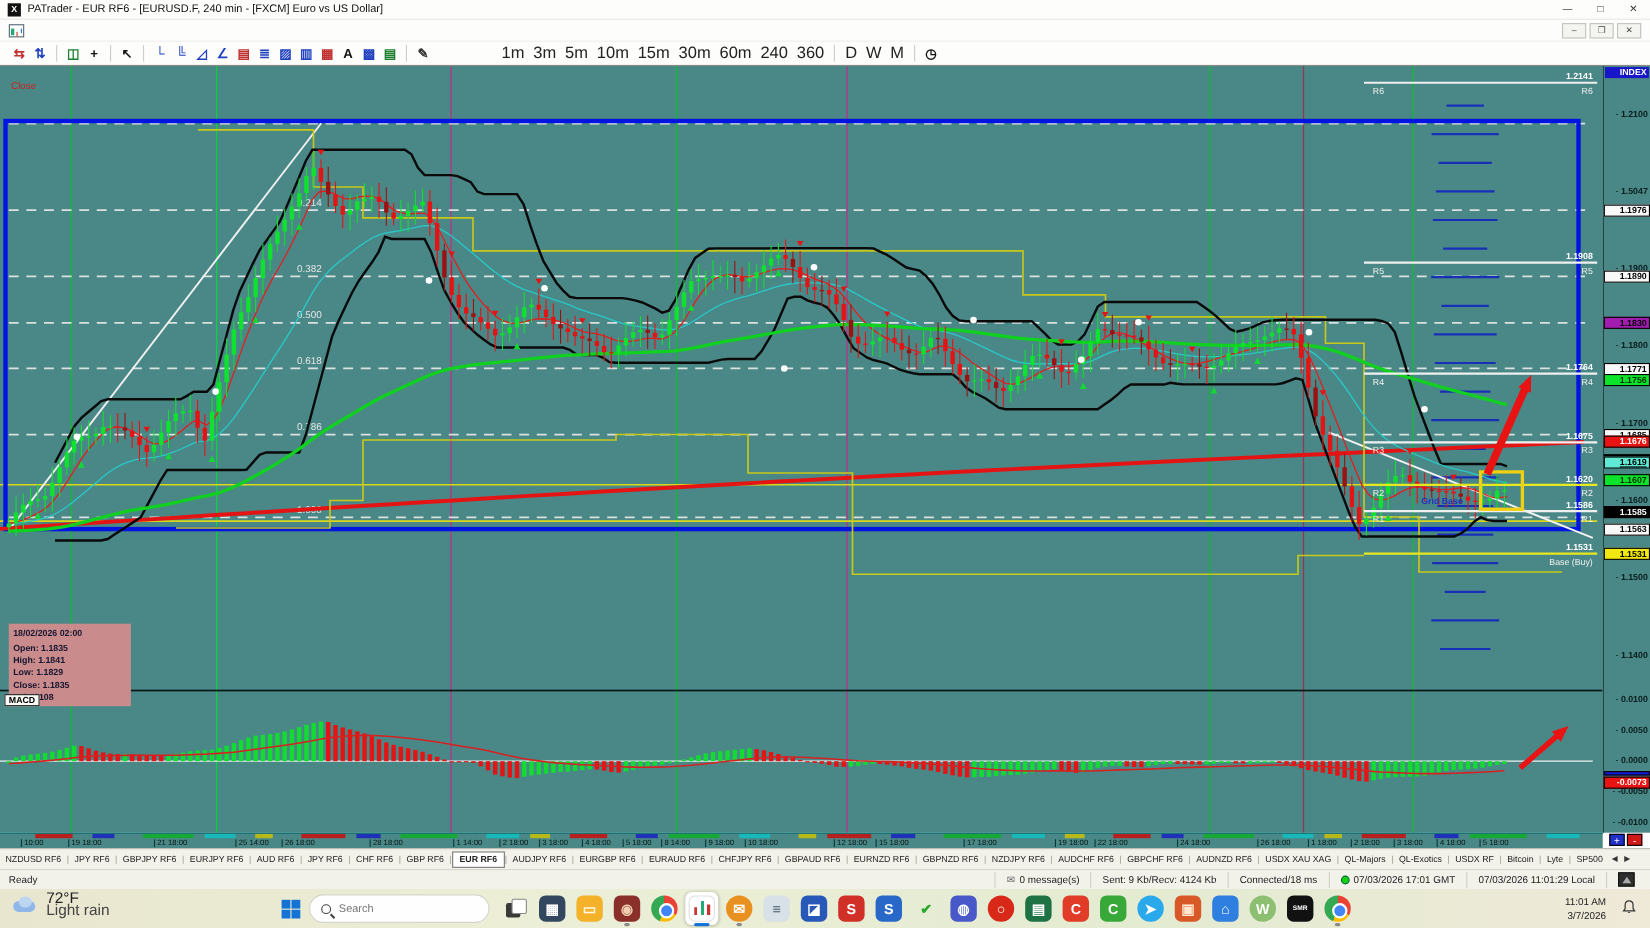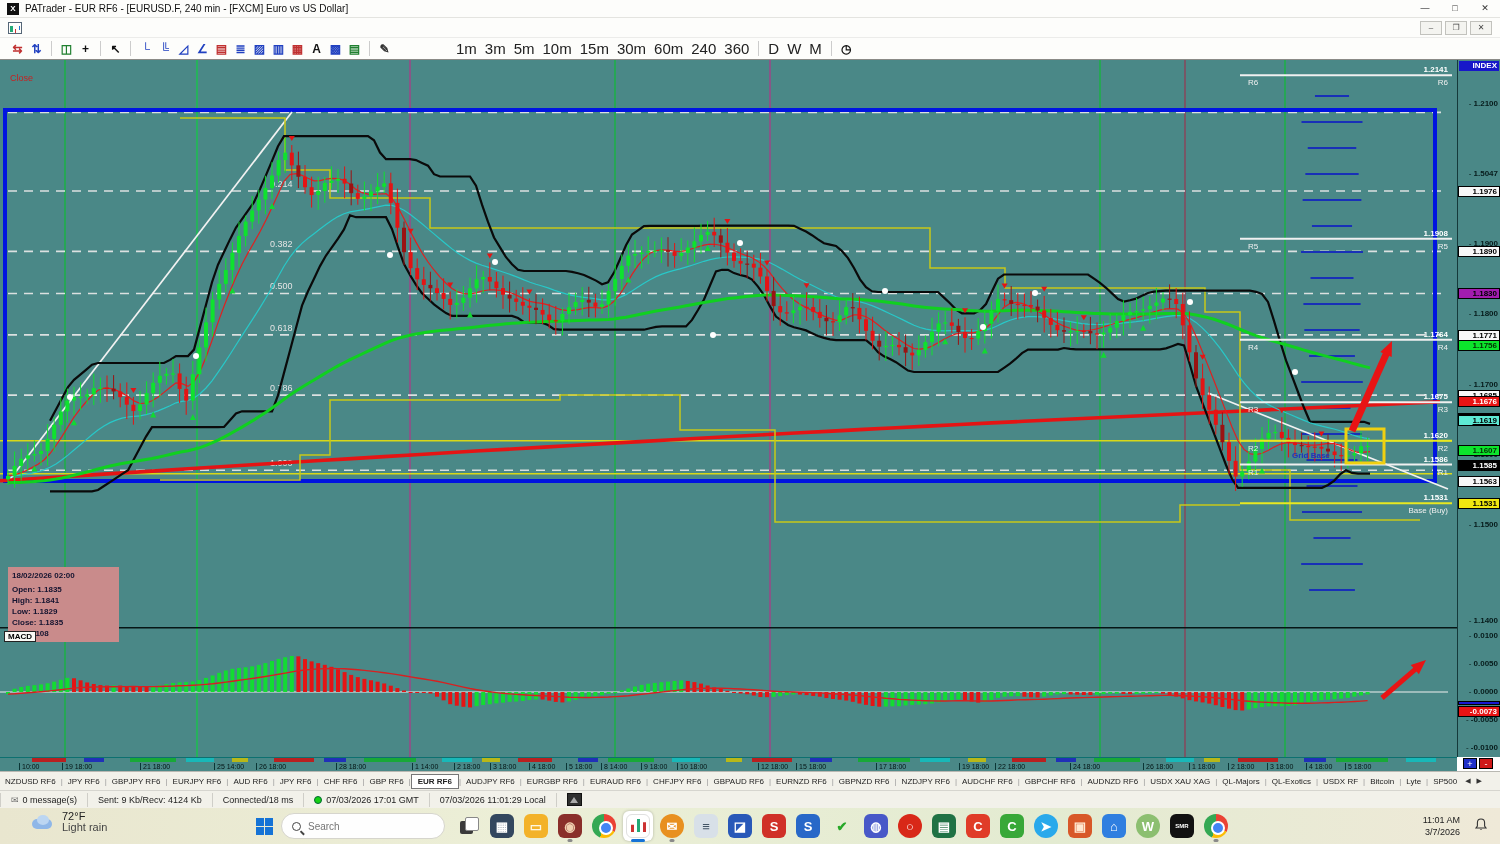--- a/index.html
+++ b/index.html
@@ -41,21 +41,21 @@
 .tabsep{color:#999}
 .tab.active{background:#fff;border:1px solid #777;font-weight:bold;padding:2px 6px}
 .tabarrow{padding:0 3px;font-size:7px;color:#333}
 .statusbar{position:absolute;top:790px;left:0;right:0;height:18px;background:#f2f1ea;border-top:1px solid #d6d5cf;display:flex;align-items:center;font-size:9px;color:#222}
 .ready{padding-left:8px;flex:1}
 .scell{border-left:1px solid #cfcec8;padding:0 10px;height:14px;display:flex;align-items:center;gap:4px;white-space:nowrap}
 .gdot{width:8px;height:8px;border-radius:50%;background:#15d015;border:1px solid #063;display:inline-block}
 .sicon{width:15px;height:13px;background:#2e2e2e;border:1px solid #111;display:flex;align-items:flex-end;justify-content:center;margin-right:6px}
 .sicon:after{content:"";width:0;height:0;border-left:4px solid transparent;border-right:4px solid transparent;border-bottom:6px solid #aaa;margin-bottom:2px}
 .taskbar{position:absolute;top:808px;left:0;right:0;height:36px;background:linear-gradient(90deg,#e9e6cf,#ecefd7 35%,#e3ebd1 70%,#efe9d8)}
-.weather{position:absolute;left:30px;top:3px;display:flex;align-items:center;gap:6px;font-size:11px;color:#222;line-height:11px}
+.weather{position:absolute;left:10px;top:3px;display:flex;align-items:center;gap:6px;font-size:14px;color:#222;line-height:11px}
 .cloud{width:26px;height:18px;position:relative}
 .cloud:before{content:"";position:absolute;left:2px;bottom:2px;width:20px;height:10px;background:#8fb7e8;border-radius:8px}
 .cloud:after{content:"";position:absolute;left:7px;bottom:6px;width:12px;height:10px;background:#bcd6f2;border-radius:50%}
 .centerdock{position:absolute;left:256px;top:0;height:36px;display:flex;align-items:center;gap:8px}
 .startbtn{width:17px;height:17px;display:grid;grid-template-columns:8px 8px;grid-template-rows:8px 8px;gap:1px}
 .startbtn span{background:#1573d6}
 .searchpill{width:164px;height:26px;background:#fefefe;border:1px solid #d6d5cd;border-radius:13px;display:flex;align-items:center;padding-left:10px;gap:7px}
 .mag{width:9px;height:9px;border:1.5px solid #444;border-radius:50%;position:relative;flex:none}
 .mag:after{content:"";position:absolute;width:5px;height:1.5px;background:#444;transform:rotate(45deg);left:7px;top:9px}
 .searchpill input{border:none;outline:none;font-size:10px;color:#555;width:110px;background:transparent;font-family:"Liberation Sans",sans-serif}
@@ -919,31 +919,31 @@
   <div class="axiswrap">
     <div class="idxhdr">INDEX</div>
     <div id="axis-content">
         <span class="axtick" style="top: 39px;">1.2100</span>
         <span class="axtick" style="top: 109.16px;">1.5047</span>
         <span class="axtick" style="top: 179.32px;">1.1900</span>
         <span class="axtick" style="top: 249.48px;">1.1800</span>
         <span class="axtick" style="top: 319.64px;">1.1700</span>
         <span class="axtick" style="top: 389.8px;">1.1600</span>
         <span class="axtick" style="top: 459.96px;">1.1500</span>
-        <span class="axtick" style="top: 556px; margin-left: 44px;">1.1400</span>
+        <span class="axtick" style="top: 531px; margin-left: 44px;">1.1400</span>
         <span class="axbadge" style="top: 125.998px; background: rgb(248, 248, 248); color: rgb(0, 0, 0);">1.1976</span>
         <span class="axbadge" style="top: 186.336px; background: rgb(248, 248, 248); color: rgb(0, 0, 0);">1.1890</span>
         <span class="axbadge" style="top: 228.432px; background: #a21caf; color: rgb(0, 0, 0);">1.1830</span>
         <span class="axbadge" style="top: 269.826px; background: rgb(248, 248, 248); color: rgb(0, 0, 0);">1.1771</span>
         <span class="axbadge" style="top: 280.35px; background: rgb(12, 228, 44); color: rgb(5, 48, 5);">1.1756</span>
         <span class="axbadge" style="top: 330.164px; background: rgb(248, 248, 248); color: rgb(0, 0, 0);">1.1685</span>
         <span class="axbadge" style="top: 336.478px; background: rgb(232, 20, 20); color: rgb(255, 255, 255);">1.1676</span>
         <span class="axbadge" style="top: 353.317px; background: rgb(0, 0, 0); color: rgb(255, 255, 255);">1.1652</span>
         <span class="axbadge" style="top: 355px; background: #5eead4; color: rgb(0, 0, 0); text-decoration: underline;">1.1619</span>
-        <span class="axbadge" style="top: 385px; background: rgb(12, 228, 44); color: rgb(5, 48, 5);">1.1607</span>
+        <span class="axbadge" style="top: 371px; background: rgb(12, 228, 44); color: rgb(5, 48, 5);">1.1607</span>
         <span class="axbadge" style="top: 400.324px; background: rgb(0, 0, 0); color: rgb(255, 255, 255);">1.1585</span>
         <span class="axbadge" style="top: 415.759px; background: rgb(248, 248, 248); color: rgb(0, 0, 0);">1.1563</span>
         <span class="axbadge" style="top: 438.21px; background: rgb(240, 232, 16); color: rgb(0, 0, 0);">1.1531</span>
         <span class="axtick" style="top: 571px;">0.0100</span>
         <span class="axtick" style="top: 599px;">0.0050</span>
         <span class="axtick" style="top: 627px;">0.0000</span>
         <span class="axtick" style="top: 655px;">-0.0050</span>
         <span class="axtick" style="top: 683px;">-0.0100</span>
         <span class="bluestrip" style="top: 641px;"></span>
         <span class="axbadge" style="top: 646px; background: rgb(232, 20, 20); color: rgb(255, 255, 255);">-0.0073</span>
@@ -1068,20 +1068,21 @@
         <span class="tabsep">|</span>
         <span class="tab">Lyte</span>
         <span class="tabsep">|</span>
         <span class="tab">SP500</span>
         <span class="tabarrow">◀</span>
         <span class="tabarrow">▶</span>
       </span>
     </div>
 
   <div class="statusbar">
+    <span class="ready">Ready</span>
     <span class="scell">
       <span style="color:#666">✉</span>
       <span>0 message(s)</span>
     </span>
     <span class="scell">Sent: 9 Kb/Recv: 4124 Kb</span>
     <span class="scell">Connected/18 ms</span>
     <span class="scell">
       <span class="gdot"></span>
       <span>07/03/2026 17:01 GMT</span>
     </span>

